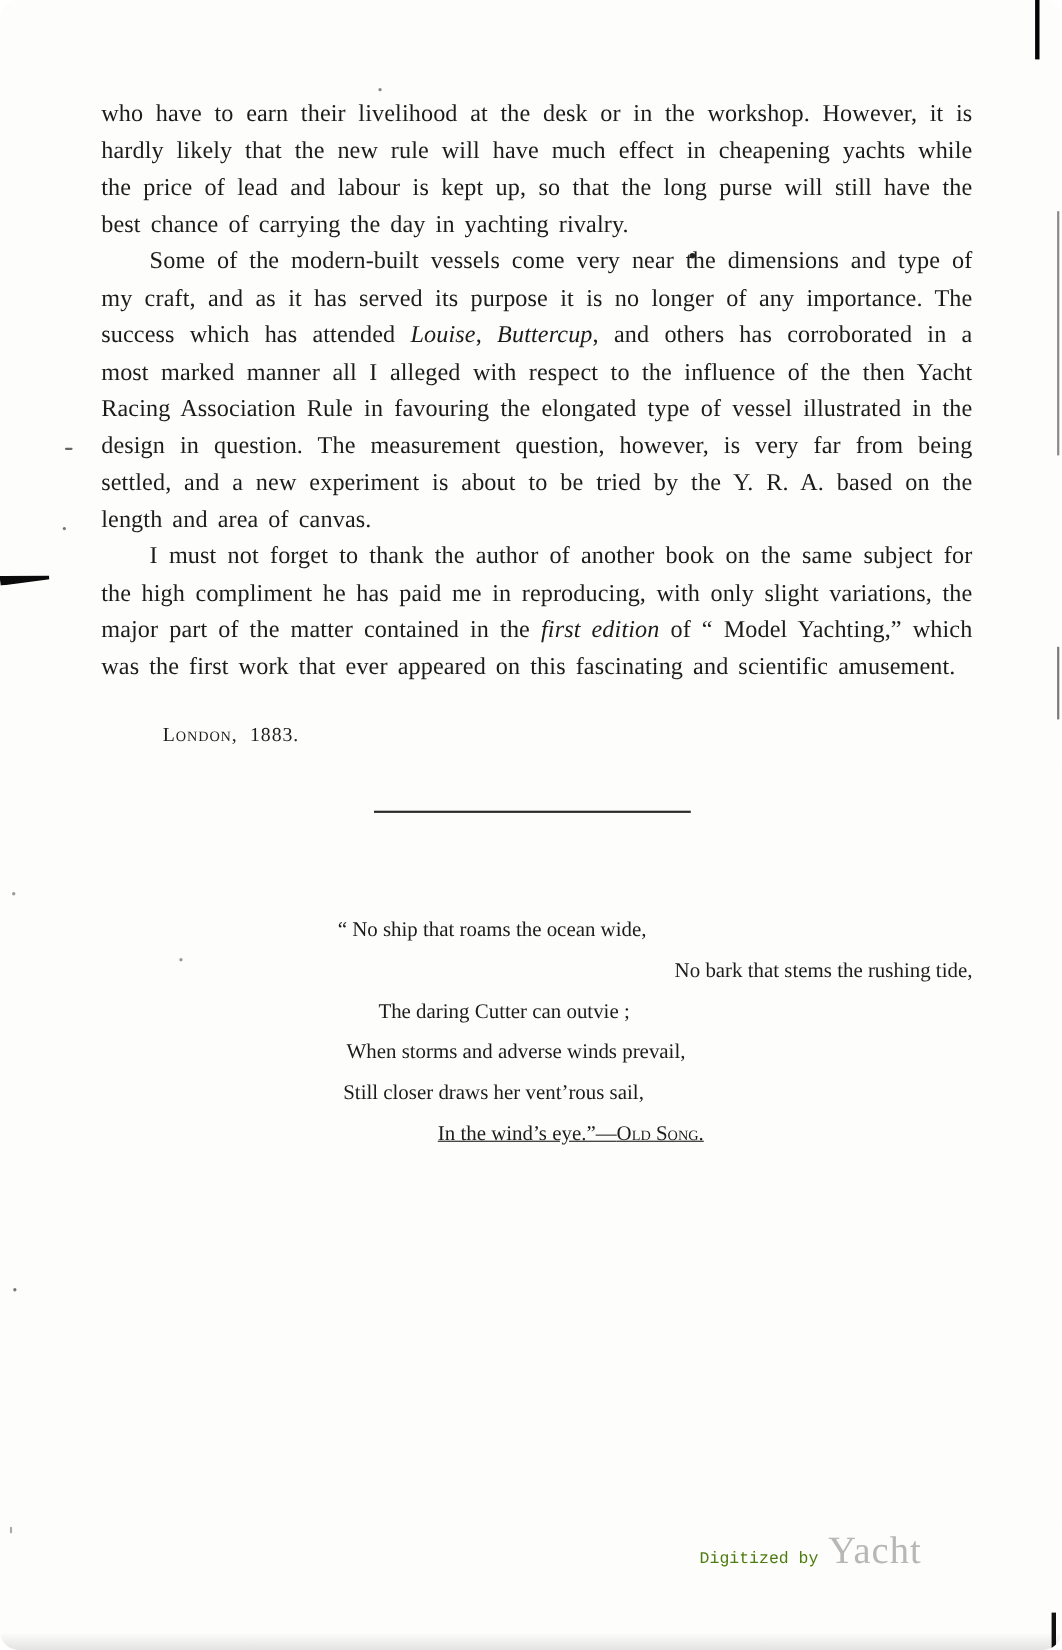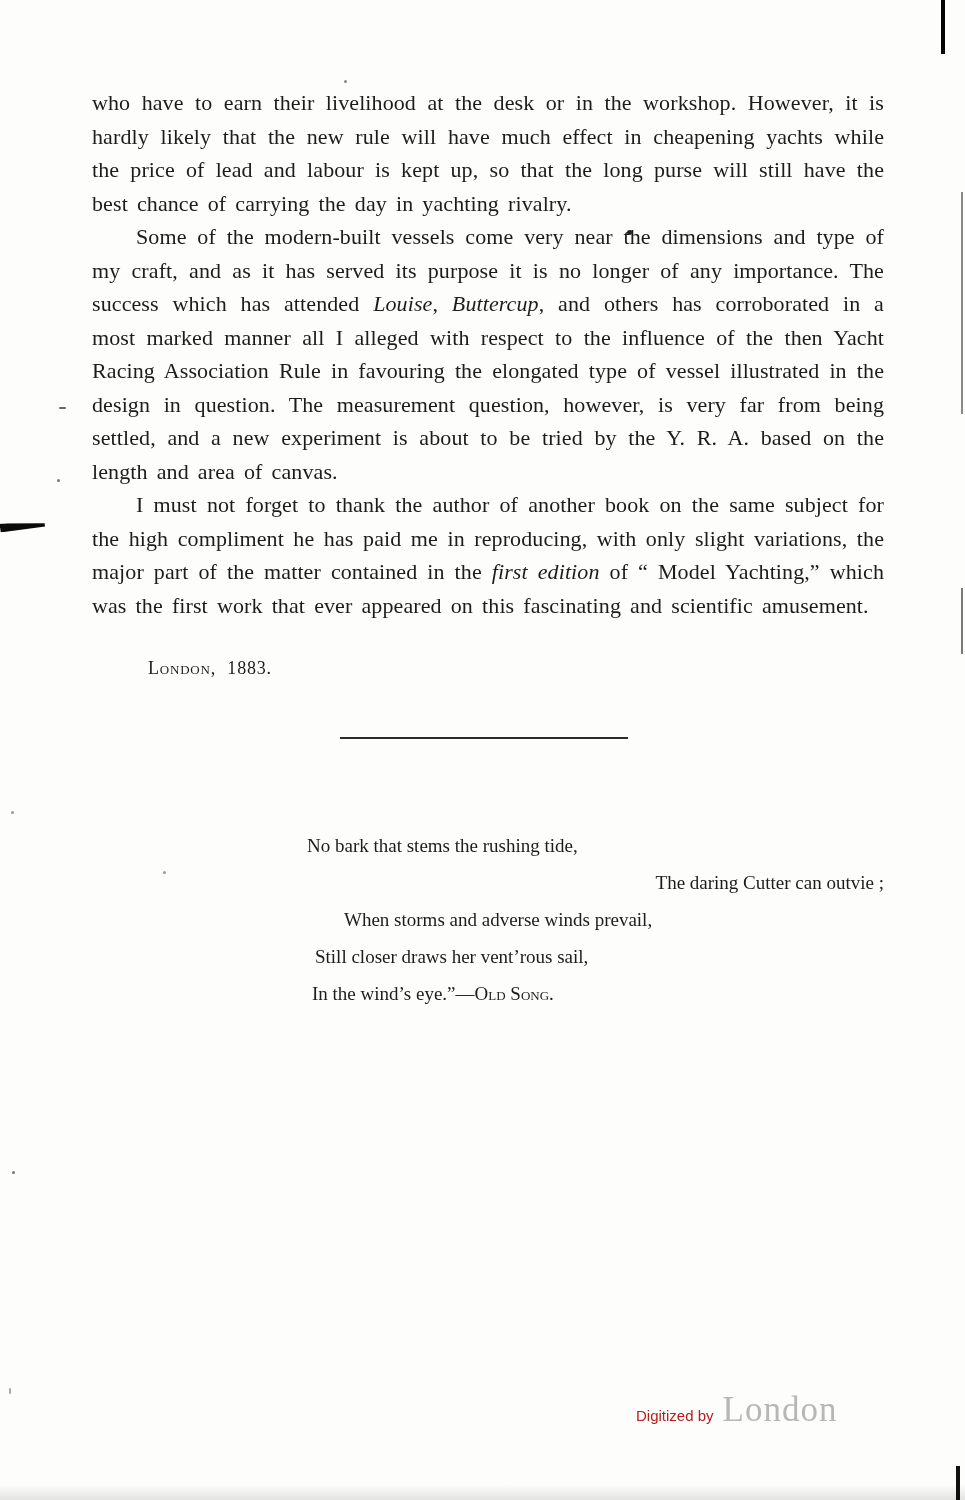--- a/index.html
+++ b/index.html
@@ -6,20 +6,21 @@
   html, body { margin: 0; padding: 0; background: #ffffff; }
 
   .page {
     position: relative;
     width: 965px;
     height: 1500px;
     background: #fdfdfc;
     overflow: hidden;
     font-family: "Liberation Serif", "DejaVu Serif", serif;
     color: #1c1c1c;
+    border-radius: 17px;
   }
   .page::after {
     content: "";
     position: absolute;
     left: 0; right: 0; bottom: 0;
     height: 16px;
     background: linear-gradient(to bottom, rgba(0,0,0,0), rgba(0,0,0,0.10));
     pointer-events: none;
   }
 
@@ -62,34 +63,34 @@
 
   .poem {
     margin: 88px 0 0 215px;
     font-size: 19px;
   }
   .poem-line { line-height: 37px; white-space: nowrap; }
   .poem-line:nth-child(2) { margin-left: 16px; text-align: right; }
   .poem-line:nth-child(3) { margin-left: 37px; }
   .poem-line:nth-child(4) { margin-left: 8px; }
   .poem-line:nth-child(5) { margin-left: 5px; }
-  .poem-line:nth-child(6) { margin-left: 116px; }
+  .poem-line:nth-child(6) { margin-left: 91px; text-decoration: underline; }
 
   .footer {
     position: absolute;
     left: 636px;
     top: 1390px;
     display: flex;
     align-items: baseline;
     gap: 9px;
   }
   .digitized-by {
-    font-family: Liberation Sans, sans-serif;
+    font-family: Liberation Mono, monospace;
     font-size: 15px;
-    color: #b91c1c;
+    color: #4d7c0f;
   }
   .google-logo {
     font-family: "Liberation Serif", serif;
     font-size: 35px;
     color: #b7b7b3;
     letter-spacing: 1px;
   }
 
   
   .artifact { position: absolute; pointer-events: none; }
@@ -113,31 +114,32 @@
 
   <div class="text-block">
     <div>
         <p class="para"><span>who have to earn their livelihood at the desk or in the workshop. However, it is hardly likely that the new rule will have much effect in cheapening yachts while the price of lead and labour is kept up, so that the long purse will still have the best chance of carrying the day in yachting rivalry.</span></p>
         <p class="para indent"><span>Some of the modern-built vessels come very near the dimensions and type of my craft, and as it has served its purpose it is no longer of any importance.  The success which has attended </span><span class="seg-ship-name">Louise</span><span>, </span><span class="seg-ship-name">Buttercup</span><span>, and others has corroborated in a most marked manner all I alleged with respect to the influence of the then Yacht Racing Association Rule in favouring the elongated type of vessel illustrated in the design in question.  The measurement question, however, is very far from being settled, and a new experiment is about to be tried by the Y. R. A. based on the length and area of canvas.</span></p>
         <p class="para indent"><span>I must not forget to thank the author of another book on the same subject for the high compliment he has paid me in reproducing, with only slight variations, the major part of the matter contained in the </span><span class="seg-emphasis">first edition</span><span> of “ Model Yachting,” which was the first work that ever appeared on this fascinating and scientific amusement.</span></p>
       </div>
     <p class="dateline">London, 1883.</p>
     <div class="divider"></div>
     <div class="poem">
+        <div class="poem-line"><span>“ No ship that roams the ocean wide,</span></div>
         <div class="poem-line"><span>No bark that stems the rushing tide,</span></div>
         <div class="poem-line"><span>The daring Cutter can outvie ;</span></div>
         <div class="poem-line"><span>When storms and adverse winds prevail,</span></div>
         <div class="poem-line"><span>Still closer draws her vent’rous sail,</span></div>
         <div class="poem-line"><span>In the wind’s eye.”—</span><span class="seg-smallcaps">Old Song.</span></div>
       </div>
   </div>
 
   <div class="footer">
     <span class="digitized-by">Digitized by</span>
-    <span class="google-logo">London</span>
+    <span class="google-logo">Yacht</span>
   </div>
 
   <div class="artifact ink-mark"></div>
   <div class="artifact edge-line-top"></div>
   <div class="artifact edge-line-mid"></div>
   <div class="artifact edge-line-low"></div>
   <div class="artifact edge-line-bottom"></div>
   <span class="speck" style="left:344px; top:80px;  width:3px; height:3px; background:#888;"></span>
   <span class="speck" style="left:627px; top:230px; width:5px; height:5px; background:#222;"></span>
   <span class="speck" style="left:59px;  top:407px; width:7px; height:2px; background:#666; border-radius:1px;"></span>

